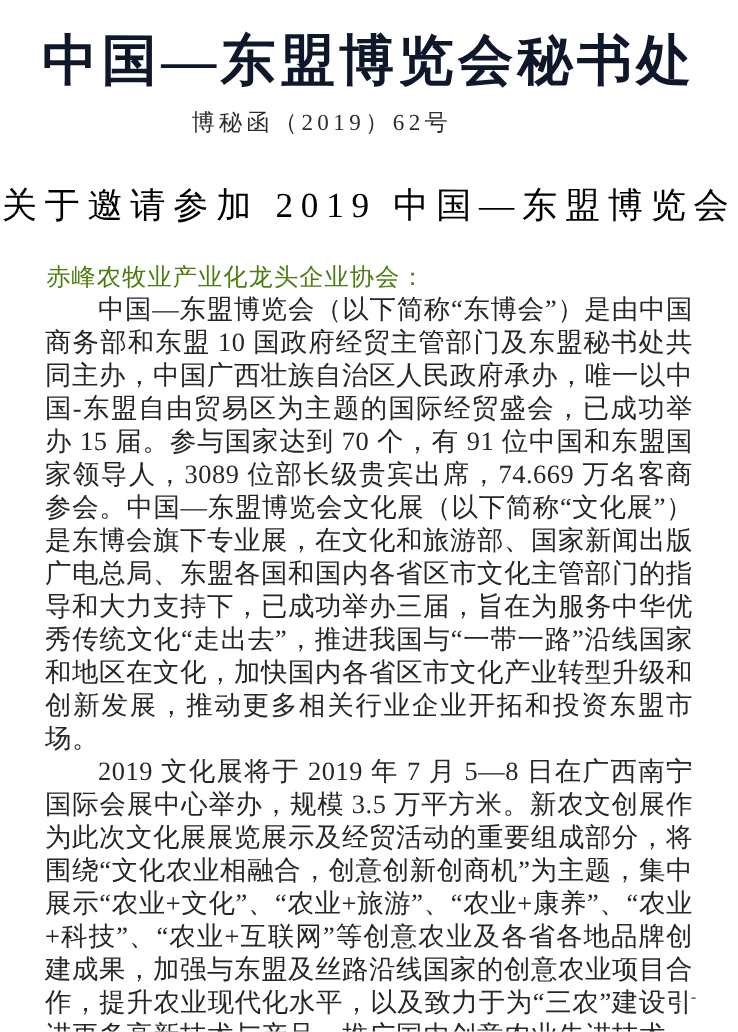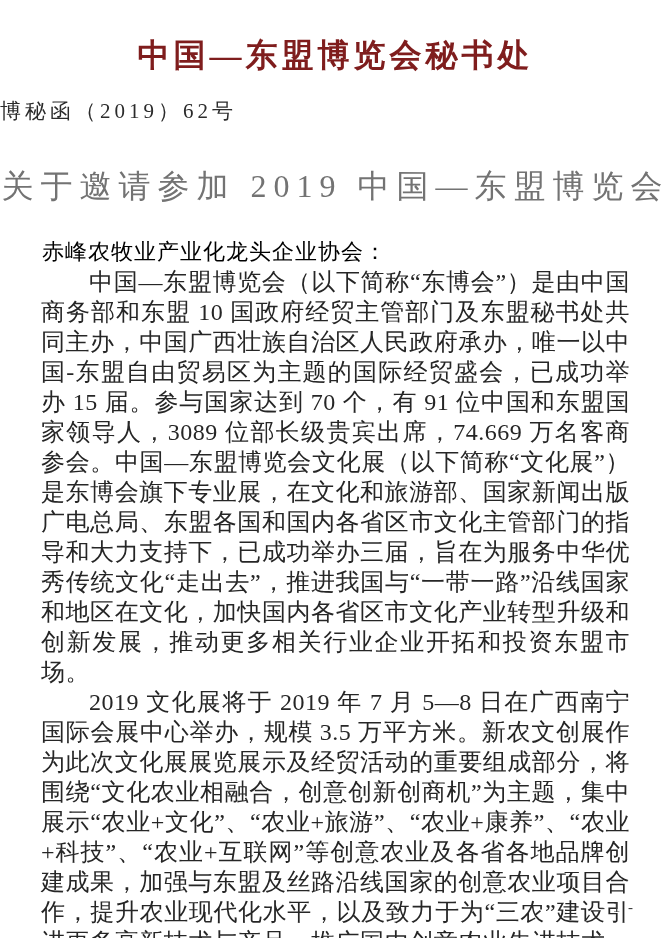--- a/index.html
+++ b/index.html
@@ -13,51 +13,51 @@
     height: 938px;
     margin: 0 auto;
     background: #ffffff;
     overflow: hidden;
     font-family: "Liberation Serif", "DejaVu Serif", serif;
     color: #262626;
   }
   .letterhead {
     margin: 26px 0 0 0;
     text-align: center;
-    color: #7f1d1d;
-    font-size: 32px;
+    color: #0f172a;
+    font-size: 50px;
     font-weight: bold;
     letter-spacing: 4px;
     line-height: 58px;
     white-space: nowrap;
   }
   .doc-number {
     margin-top: 13px;
     padding-right: 86px;
-    text-align: left;
+    text-align: center;
     font-size: 21px;
     letter-spacing: 4px;
     color: #2b2b2b;
     white-space: nowrap;
   }
   .doc-title {
     margin: 38px 0 0 0;
     text-align: center;
     font-size: 32px;
     font-weight: normal;
     letter-spacing: 7px;
     line-height: 46px;
-    color: #737373;
+    color: #000000;
   }
   .salutation {
     margin: 28px 41px 0 42px;
     font-size: 22px;
     line-height: 30px;
     letter-spacing: 1px;
-    color: #000000;
+    color: #4d7c0f;
   }
   .body-paragraph {
     margin: 0 41px;
     font-size: 24px;
     line-height: 30px;
     letter-spacing: 0.5px;
     text-align: justify;
     text-indent: 2em;
     word-break: break-all;
     color: #262626;

